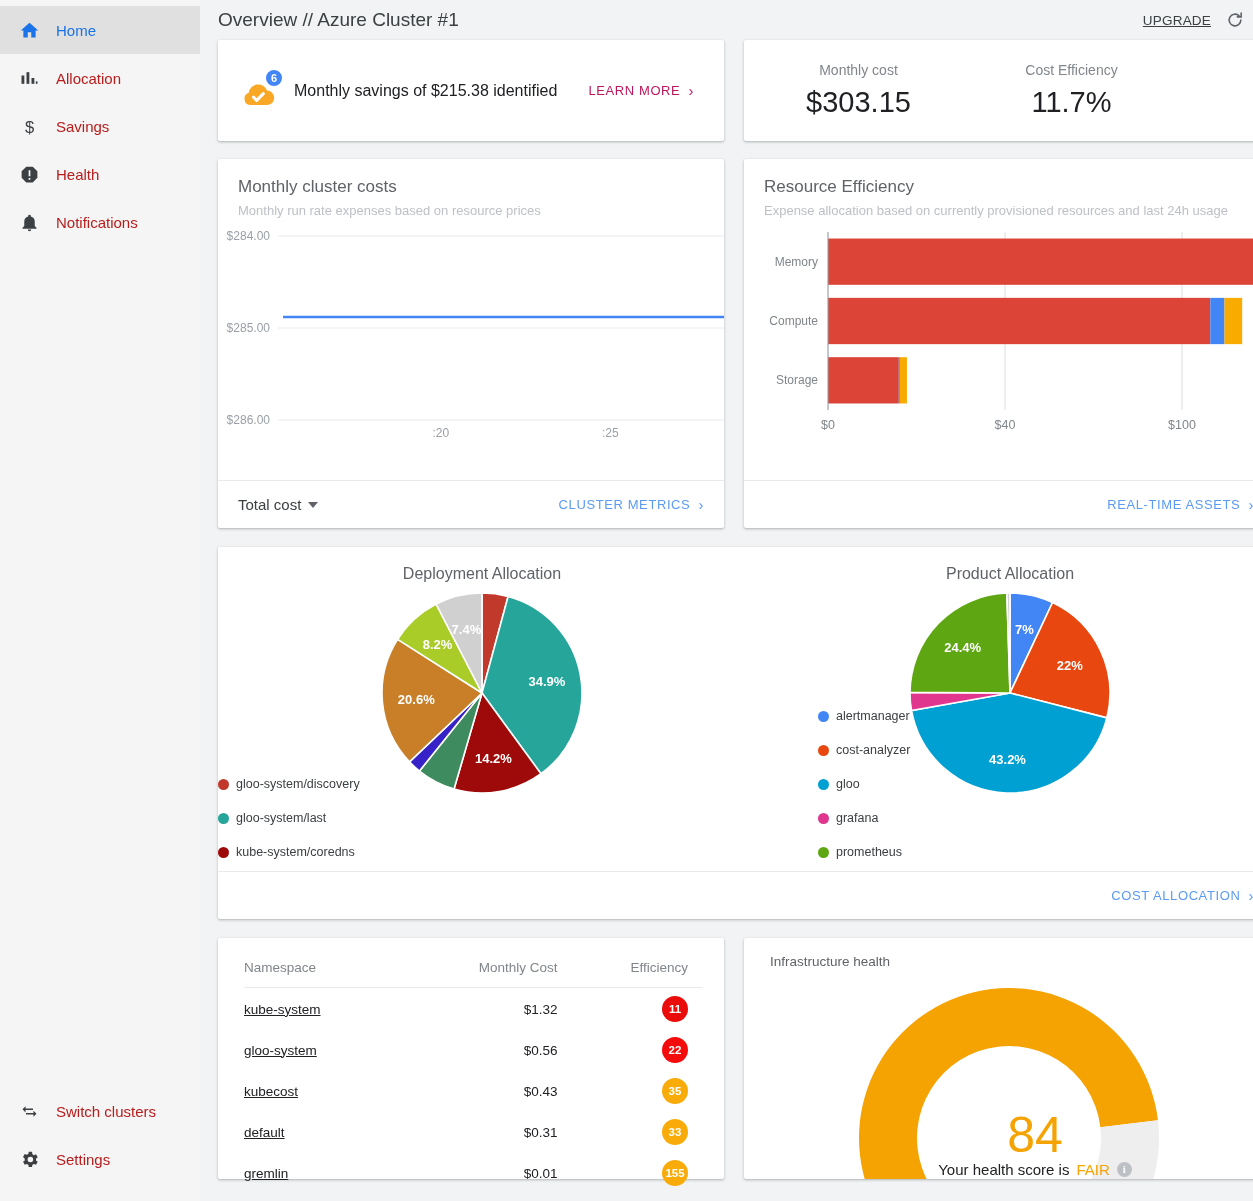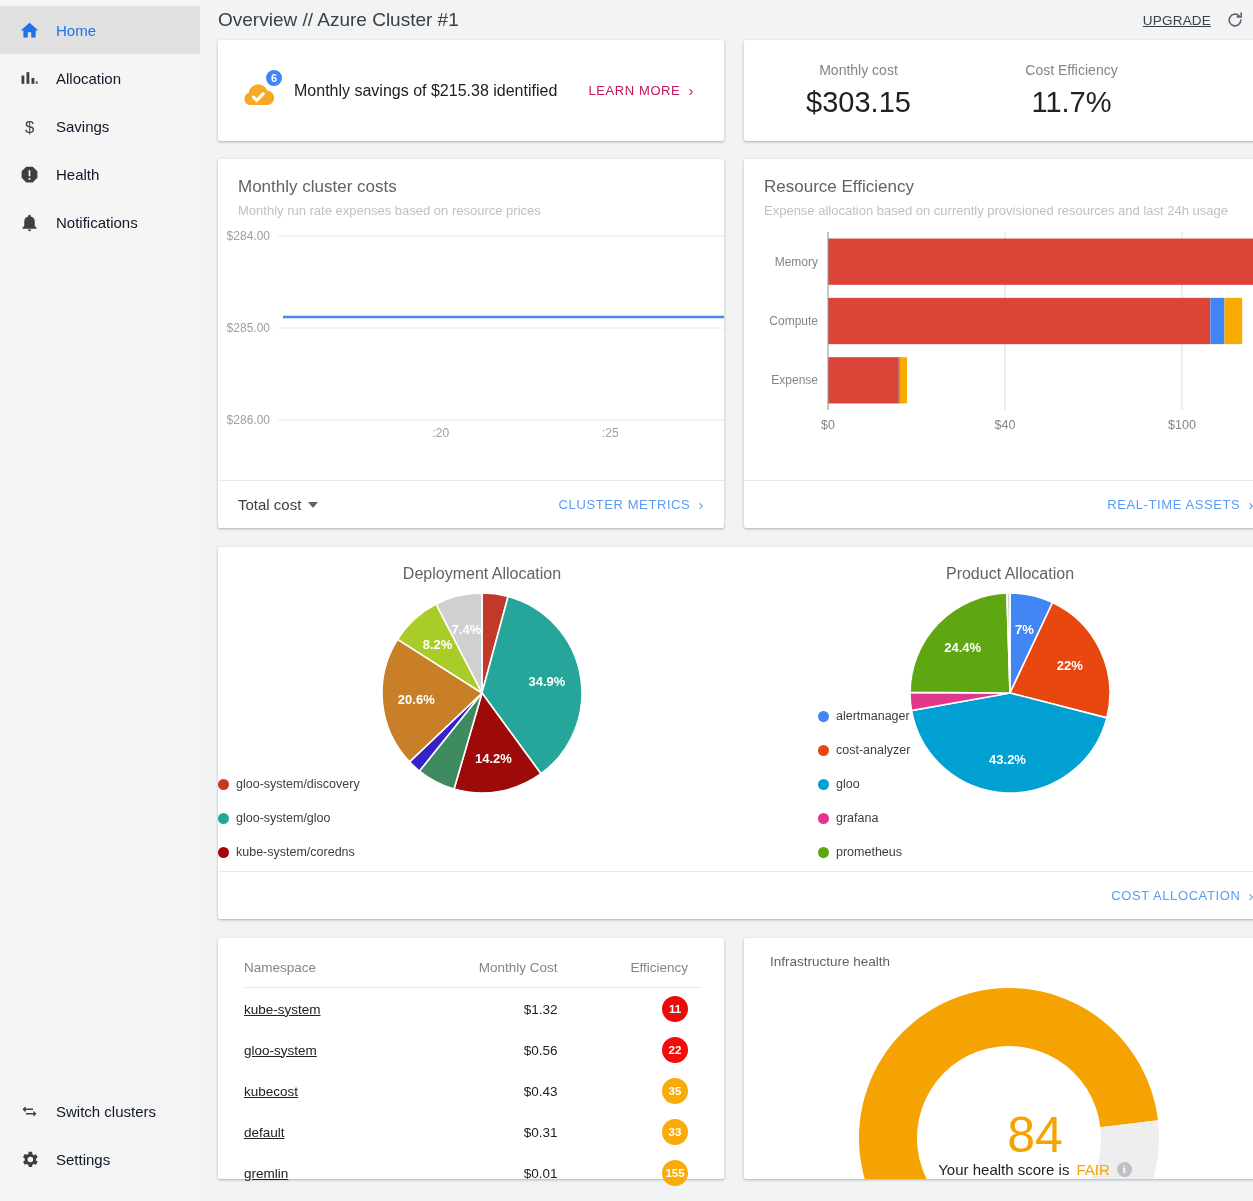--- a/index.html
+++ b/index.html
@@ -16,21 +16,21 @@
   .sidebar {
     width: 200px; min-width: 200px; height: 1201px;
     background: #f5f5f5;
     display: flex; flex-direction: column;
     padding-top: 6px;
     position: relative;
   }
   .nav-item {
     display: flex; align-items: center;
     height: 48px; padding-left: 18px; gap: 16px;
-    font-size: 15px; color: #0f172a;
+    font-size: 15px; color: #b91c1c;
     cursor: pointer;
   }
   .nav-item.active { background: #e0e0e0; color: #1a73e8; }
   .nav-item.active .nav-icon svg { fill: #1a73e8; }
   .nav-icon { width: 22px; height: 22px; display:flex; align-items:center; justify-content:center; flex:0 0 22px;}
   .nav-icon svg { fill: #3c4043; }
   .sidebar-bottom { position: absolute; bottom: 18px; left: 0; right: 0; }
 
   
   .main {
@@ -315,21 +315,21 @@
       <div class="col-right">
         <div class="card chart-card">
           <div class="chart-head">
             <div class="chart-title">Resource Efficiency</div>
             <div class="chart-sub">Expense allocation based on currently provisioned resources and last 24h usage</div>
           </div>
           <div class="chart-body">
             <div class="lc-wrap" id="bar-chart-wrap">
                 <div class="bar-row-label" style="top: 43.6667px; right: 456px; width: 90px; text-align: right;">Memory</div>
                 <div class="bar-row-label" style="top: 103px; right: 456px; width: 90px; text-align: right;">Compute</div>
-                <div class="bar-row-label" style="top: 162.333px; right: 456px; width: 90px; text-align: right;">Expense</div>
+                <div class="bar-row-label" style="top: 162.333px; right: 456px; width: 90px; text-align: right;">Storage</div>
                 <svg width="530" height="238" style="position:absolute;left:0;top:0;">
                   <line x1="84" y1="14" x2="84" y2="192" stroke="#dadce0" stroke-width="1"></line>
                   <line x1="261" y1="14" x2="261" y2="192" stroke="#dadce0" stroke-width="1"></line>
                   <line x1="438" y1="14" x2="438" y2="192" stroke="#dadce0" stroke-width="1"></line>
                   <rect x="84" y="20.52666666666667" width="431.88" height="46.28" fill="#db4437"></rect>
                   <rect x="84" y="79.86000000000001" width="382.32" height="46.28" fill="#db4437"></rect>
                   <rect x="466.32" y="79.86000000000001" width="14.16" height="46.28" fill="#4285f4"></rect>
                   <rect x="480.48" y="79.86000000000001" width="17.7" height="46.28" fill="#f9ab00"></rect>
                   <rect x="84" y="139.19333333333333" width="70.8" height="46.28" fill="#db4437"></rect>
                   <rect x="154.8" y="139.19333333333333" width="1.062" height="46.28" fill="#4285f4"></rect>
@@ -373,21 +373,21 @@
                   <text x="86.42739810957463" y="42.86347319691906" fill="#ffffff" font-size="13" font-weight="700" font-family="Liberation Sans, sans-serif" text-anchor="middle">7.4%</text>
                 </svg>
               </div>
             <div class="pie-legend" id="legend-0">
                 <div class="lg">
                   <span class="lg-dot" style="background: rgb(192, 57, 43);"></span>
                   <span>gloo-system/discovery</span>
                 </div>
                 <div class="lg">
                   <span class="lg-dot" style="background: rgb(38, 166, 154);"></span>
-                  <span>gloo-system/gloo</span>
+                  <span>gloo-system/last</span>
                 </div>
                 <div class="lg">
                   <span class="lg-dot" style="background: rgb(158, 10, 10);"></span>
                   <span>kube-system/coredns</span>
                 </div>
               </div>
           </div>
           <div class="pie-panel">
             <div class="pie-title">Product Allocation</div>
             <div id="pie-1" style="position:absolute;top:44px;left:0;right:0;display:flex;justify-content:center;">

